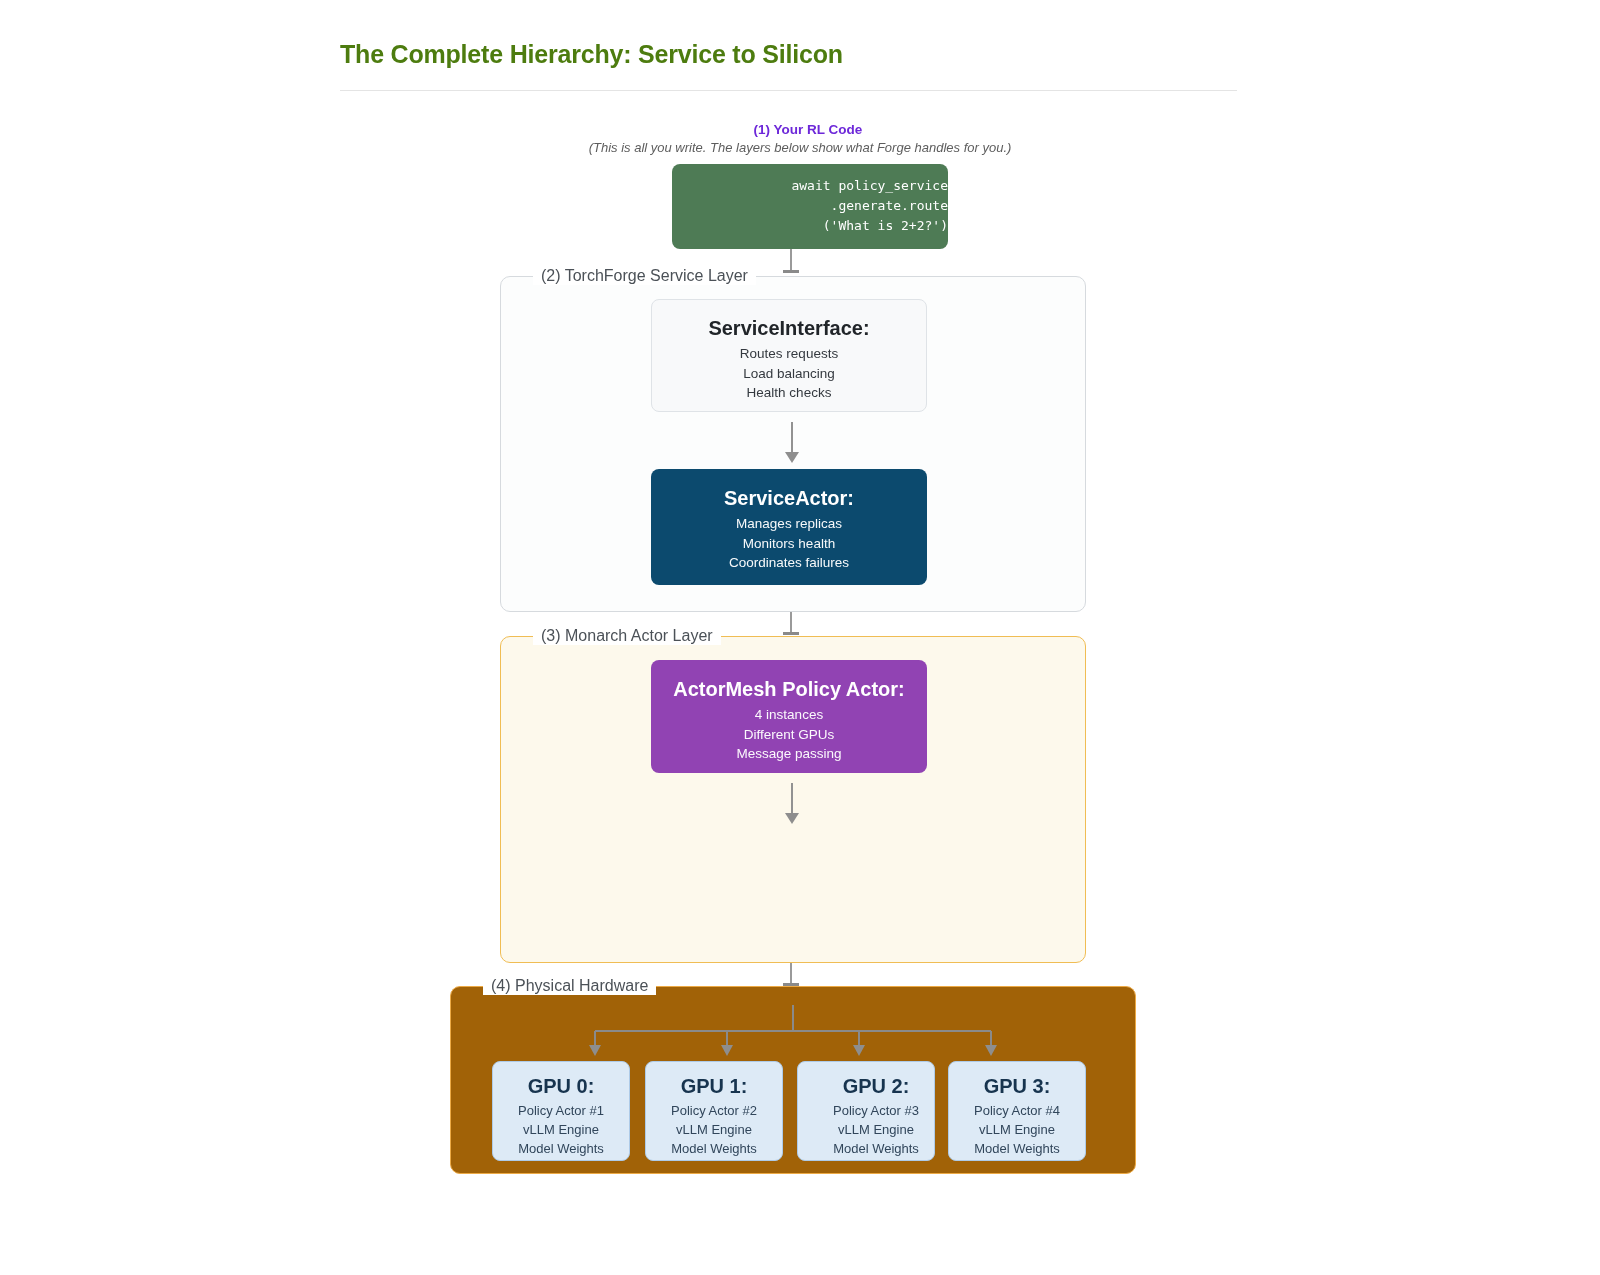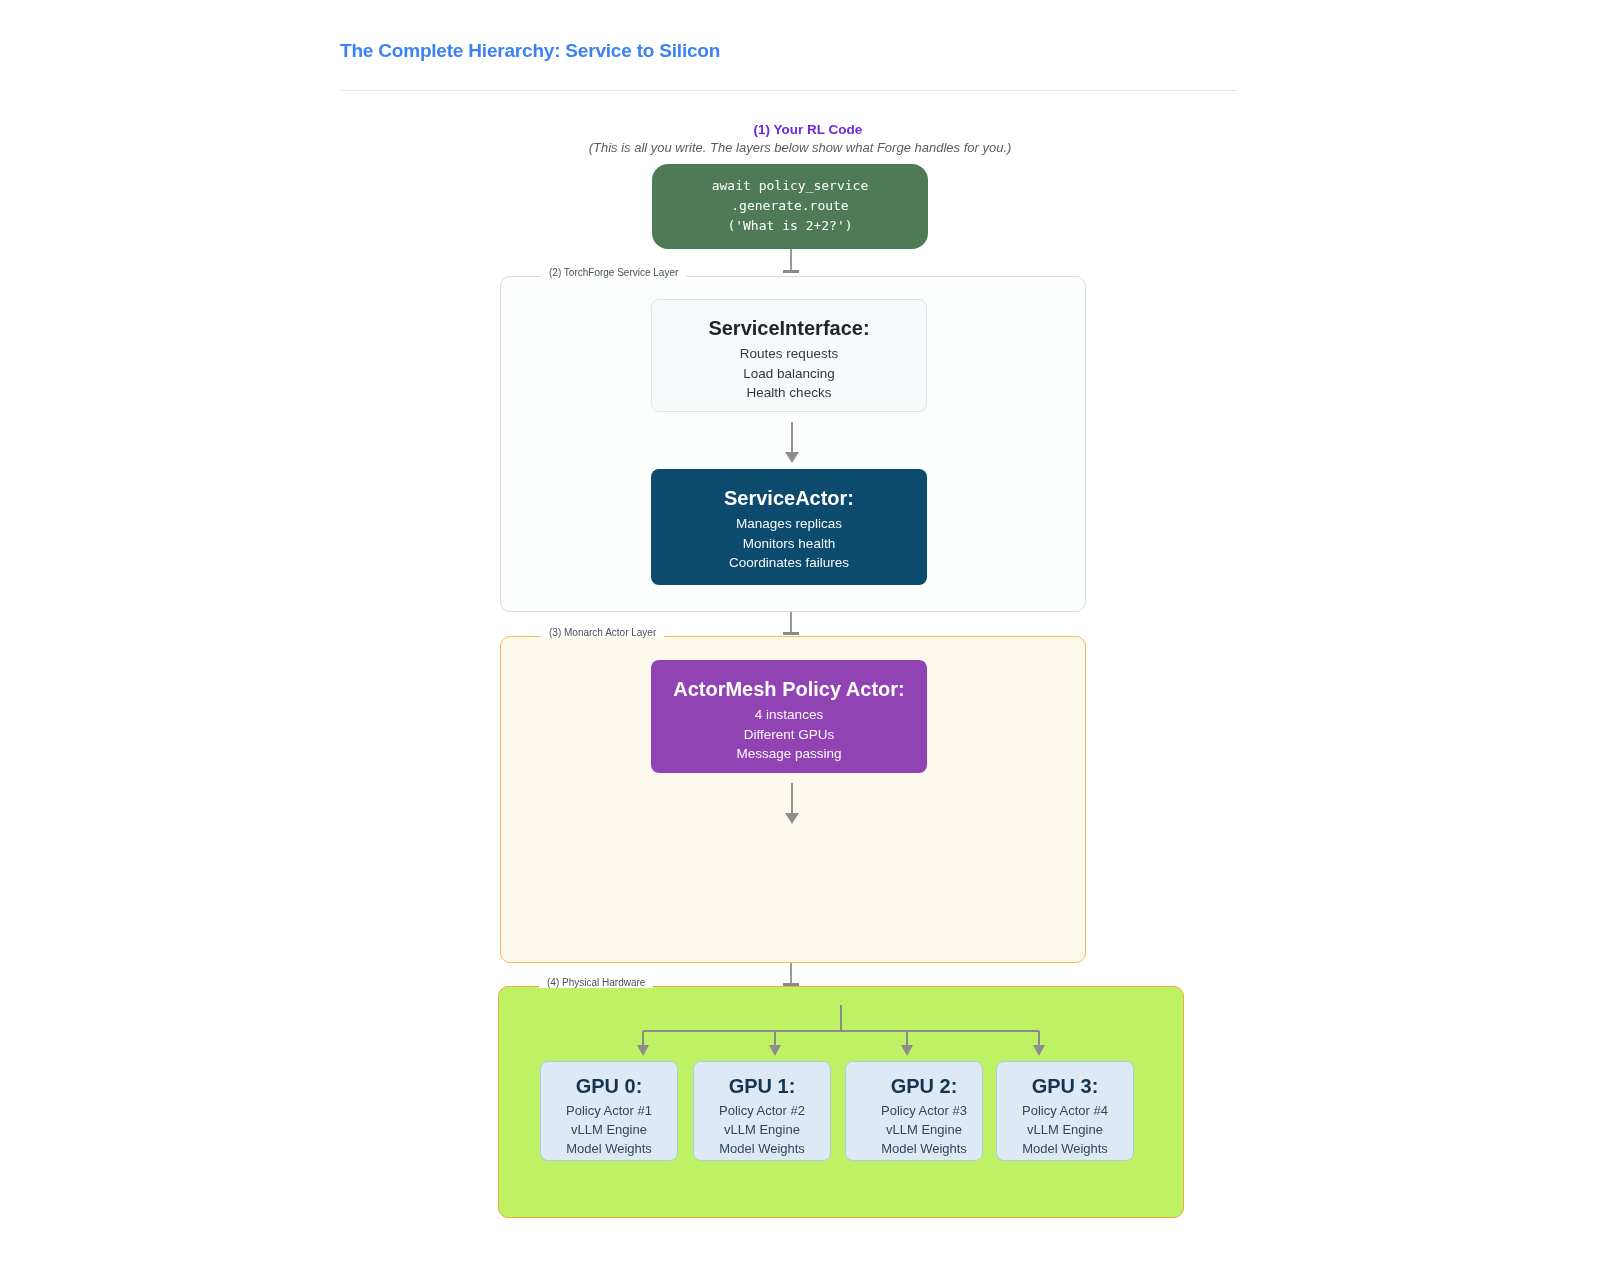--- a/index.html
+++ b/index.html
@@ -1,37 +1,37 @@
 <!DOCTYPE html>
 <html><head>
 <meta charset="utf-8">
 <style>
   html,body{margin:0;padding:0;background:#fff;}
   .page{position:relative;width:1600px;height:1275px;background:#ffffff;overflow:hidden;
         font-family:"Liberation Sans",sans-serif;}
-  .title{position:absolute;left:340px;top:40px;font-size:19px;font-weight:700;color:#3b82f6;letter-spacing:-.2px;}
+  .title{position:absolute;left:340px;top:40px;font-size:25px;font-weight:700;color:#4d7c0f;letter-spacing:-.2px;}
   .divider{position:absolute;left:340px;top:90px;width:897px;height:1px;background:#e4e4e4;}
 
   .center-label{position:absolute;left:0;width:1600px;text-align:center;}
   .lbl1{top:122px;font-size:13.5px;font-weight:600;color:#6d28d9;padding-left:8px;}
   .note1{top:140px;font-size:13px;font-style:italic;color:#5d5d5d;}
 
-  .node{position:absolute;border-radius:16px;text-align:center;box-sizing:border-box;}
+  .node{position:absolute;border-radius:8px;text-align:right;box-sizing:border-box;margin-left:20px;}
   .code-box{left:652px;top:164px;width:276px;height:85px;background:#4e7b55;color:#fff;
             font-family:"DejaVu Sans Mono",monospace;font-size:13px;line-height:20px;padding-top:12px;}
 
   .vline{position:absolute;width:2px;background:#9a9a9a;}
   .tbar{position:absolute;height:3px;width:16px;background:#8a8a8a;}
   .ahead{position:absolute;width:0;height:0;border-left:7px solid transparent;border-right:7px solid transparent;border-top:11px solid #8e8e8e;}
 
   .layer{position:absolute;border-radius:10px;box-sizing:border-box;}
   .layer-gray{left:500px;top:276px;width:586px;height:336px;border:1.5px solid #d6dade;background:#fcfdfd;}
   .layer-amber{left:500px;top:636px;width:586px;height:327px;border:1.5px solid #f0bd54;background:#fdf9ec;}
-  .layer-orange{left:450px;top:986px;width:686px;height:232px;border:1.5px solid #edaa45;background:#bef264;margin-left:48px;}
-  .legend{position:absolute;left:40px;top:-10px;background:#fff;padding:0 8px;font-size:10px;color:#4b5157;white-space:nowrap;text-align:right;}
+  .layer-orange{left:450px;top:986px;width:686px;height:188px;border:1.5px solid #edaa45;background:#a16207;}
+  .legend{position:absolute;left:32px;top:-10px;background:#fff;padding:0 8px;font-size:16px;color:#4b5157;white-space:nowrap;text-align:right;}
 
   .inner-box{position:absolute;left:150px;width:276px;border-radius:8px;text-align:center;box-sizing:border-box;}
   .box-title{font-size:20px;font-weight:700;}
   .box-line{font-size:13.5px;line-height:19.5px;}
   .light-box{top:22px;height:113px;background:#f8f9fa;border:1px solid #dfe3e7;}
   .light-box .box-title{margin-top:17px;color:#212529;margin-bottom:4px;}
   .light-box .box-line{color:#34393f;}
   .fill-box{color:#fff;}
   .fill-box .box-title{margin-top:18px;margin-bottom:4px;}
   .fill-box .box-line{color:rgba(255,255,255,.97);}

